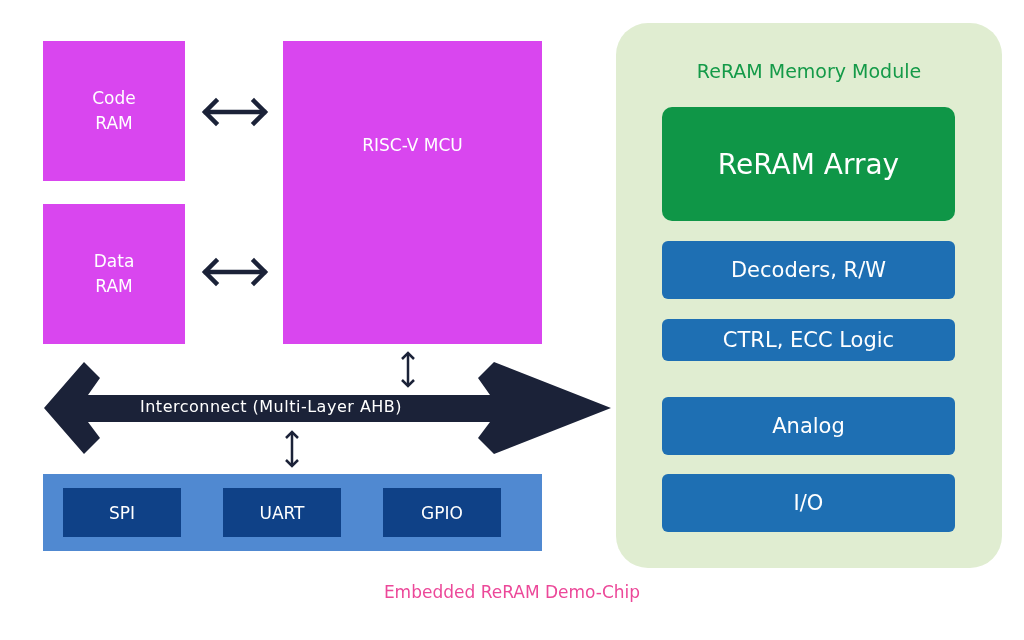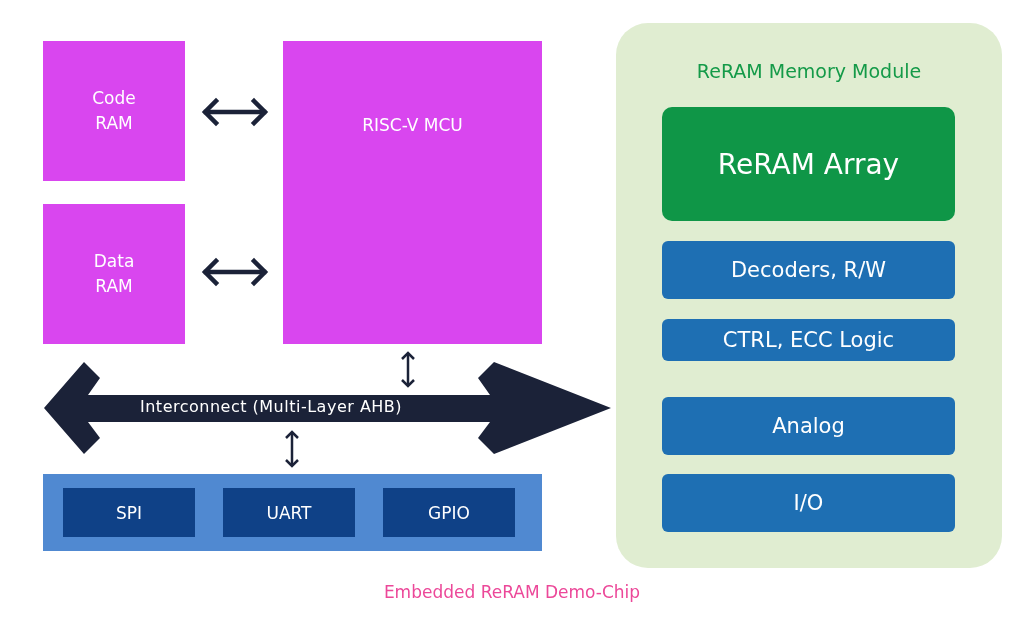--- a/index.html
+++ b/index.html
@@ -11,21 +11,21 @@
   .blk span { display:block; }
   .module-bg { position:absolute; left:616px; top:23px; width:386px; height:545px;
             background:#e0edd1; border-radius:32px; }
   .mod-title { position:absolute; left:616px; width:386px; top:60px; text-align:center;
                color:#149a48; font-size:19px; }
   .mblk { position:absolute; left:662px; width:293px; border-radius:6px;
           background:#1e6fb3; color:#ffffff; display:flex; align-items:center;
           justify-content:center; font-size:21px; }
   .array { background:#0f9647; font-size:28px; border-radius:10px; }
   .periph-bg { position:absolute; left:43px; top:474px; width:499px; height:77px; background:#5089d1; }
-  .pblk { position:absolute; top:488px; width:132px; height:49px; background:#0f4187; color:#fff;
+  .pblk { position:absolute; top:488px; width:118px; height:49px; background:#0f4187; color:#fff;
           display:flex; align-items:center; justify-content:center; font-size:17px; }
   .caption { position:absolute; top:582px; left:0; width:1024px; text-align:center;
              font-size:17px; color:#ec4899; }
   svg.overlay { position:absolute; left:0; top:0; }
   .bus-label { position:absolute; left:140px; top:397px; width:330px; text-align:left;
                color:#ffffff; font-size:16px; letter-spacing:0.5px; }
 </style>
 </head>
 <body>
 
@@ -35,21 +35,21 @@
     <span>RAM</span>
   </div>
 </div>
 <div class="blk" style="left:43px;top:204px;width:142px;height:140px;">
   <div>
     <span>Data</span>
     <span>RAM</span>
   </div>
 </div>
 <div class="blk" style="left:283px;top:41px;width:259px;height:303px;align-items:flex-start;">
-  <span style="margin-top:72px;">RISC-V MCU</span>
+  <span style="margin-top:92px;">RISC-V MCU</span>
 </div>
 
 <div class="periph-bg"></div>
 <div class="pblk" style="left:63px;">
     <span>SPI</span>
   </div>
 <div class="pblk" style="left:223px;">
     <span>UART</span>
   </div>
 <div class="pblk" style="left:383px;">

